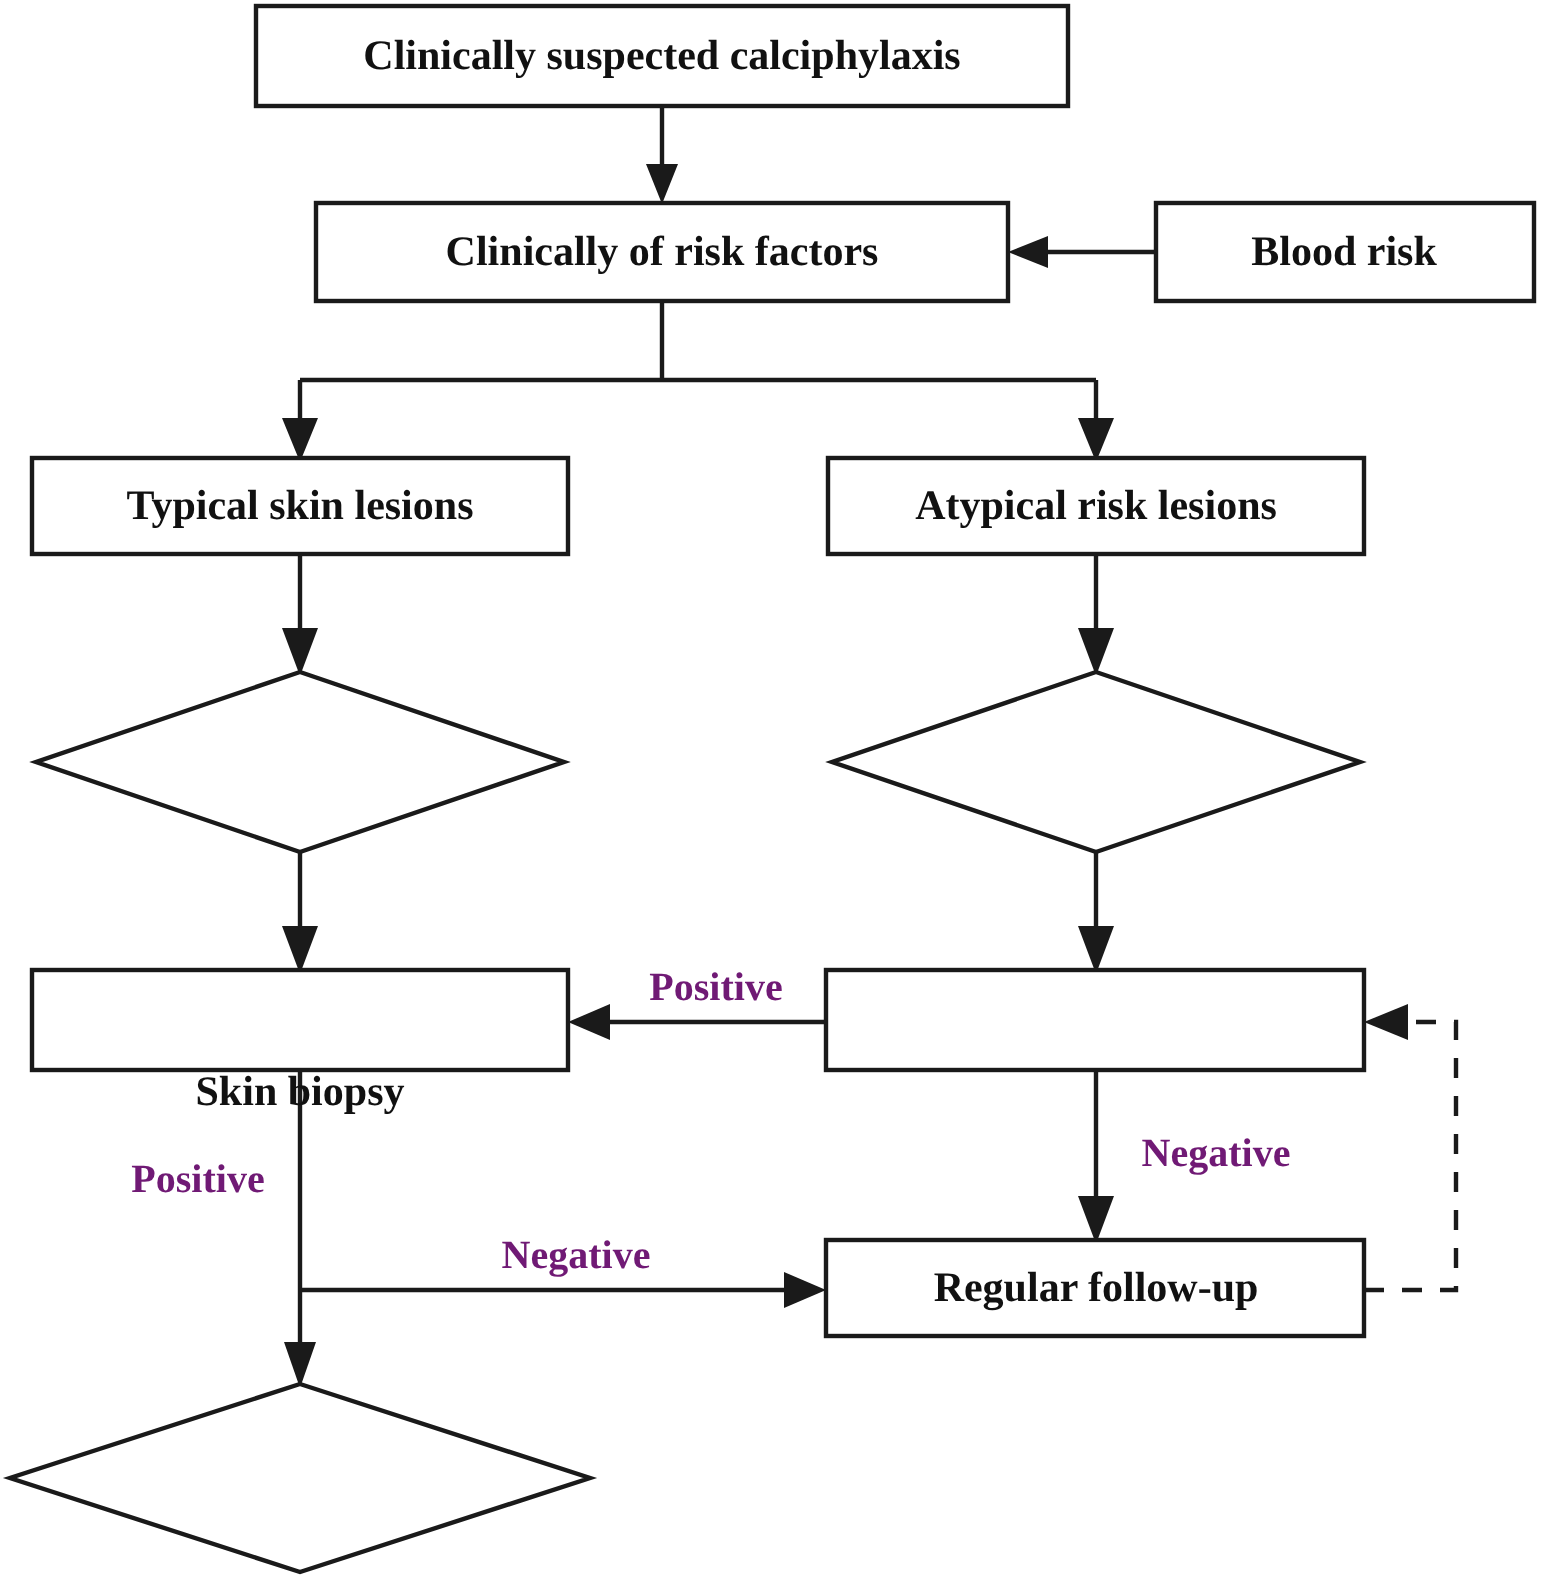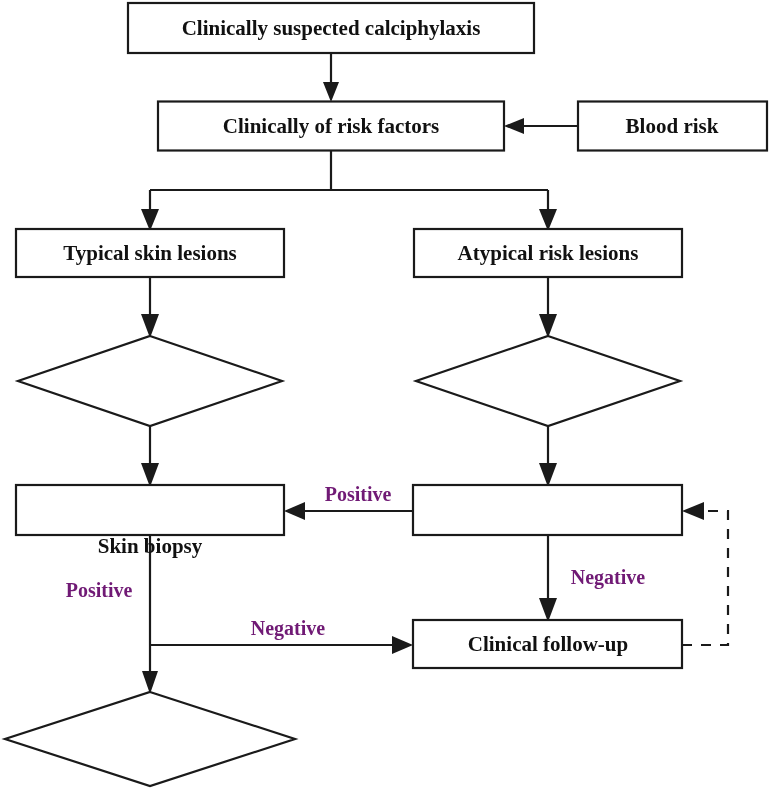--- a/index.html
+++ b/index.html
@@ -177,21 +177,21 @@
 
   <div class="node-label" style="left:150px; top:253px;">Typical skin lesions</div>
 
   <div class="node-label" style="left:548px; top:253px;">Atypical risk lesions</div>
 
 
 
   <div class="node-label" style="left:150px; top:510px;margin-top:36px;">Skin biopsy</div>
 
 
-  <div class="node-label" style="left:548px; top:644px;">Clinical follow-up</div>
+  <div class="node-label" style="left:548px; top:644px;">Regular follow-up</div>
 
 
   <div class="edge-label" style="left:358px; top:494px;">Positive</div>
 
   <div class="edge-label" style="left:608px; top:577px;">Negative</div>
 
   <div class="edge-label" style="left:99px; top:590px;">Positive</div>
 
   <div class="edge-label" style="left:288px; top:628px;">Negative</div>
 

